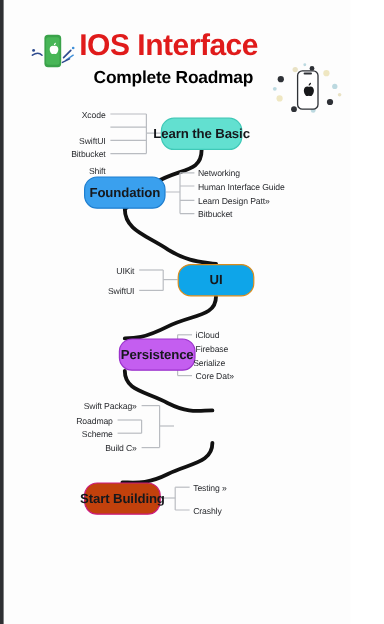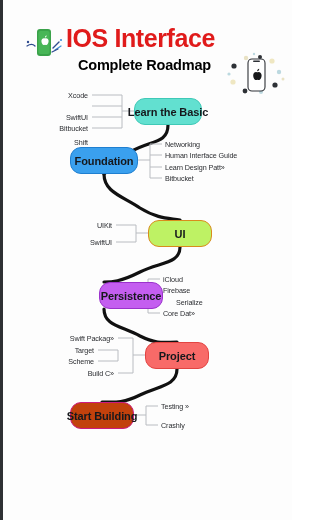--- a/index.html
+++ b/index.html
@@ -79,21 +79,21 @@
   .node.n-basic{
     left:134px;top:6px;width:68px;height:27px;
     background:#62e0d0;border:1.4px solid #3fc9b7;
   }
   .node.n-foundation{
     left:70px;top:55px;width:68px;height:27px;
     background:#3aa0ee;border:1.4px solid #1f7fd0;
   }
   .node.n-ui{
     left:148px;top:128px;width:64px;height:27px;
-    background:#bef264;border:1.4px solid #d98c1c;
+    background:#0ea5e9;border:1.4px solid #d98c1c;
   }
   .node.n-persistence{
     left:56px;top:190px;width:64px;height:27px;
     background:#c45ef0;border:1.4px solid #9b32cc;margin-left:43px;
   }
   .node.n-project{
     left:145px;top:250px;width:64px;height:27px;
     background:#f86a68;border:1.4px solid #e24442;
   }
   .node.n-building{
@@ -231,44 +231,43 @@
     </svg>
 
     <div class="node n-basic">Learn the Basic</div>
 
     <div class="node n-foundation">Foundation</div>
 
     <div class="node n-ui">UI</div>
 
     <div class="node n-persistence">Persistence</div>
 
-    <div class="node n-project">Project</div>
 
     <div class="node n-building">Start Building</div>
 
     <div class="leaf left" style="left:18px;top:0px;width:70px;text-align:right;">Xcode</div>
     <div class="leaf left" style="left:18px;top:11px;width:70px;margin-top:36px;">Shift</div>
     <div class="leaf left" style="left:18px;top:22px;width:70px;">SwiftUI</div>
     <div class="leaf left" style="left:18px;top:33px;width:70px;">Bitbucket</div>
 
     <div class="leaf right" style="left:165px;top:49px;">Networking</div>
     <div class="leaf right" style="left:165px;top:60px;">Human Interface Guide</div>
     <div class="leaf right" style="left:165px;top:72px;">Learn Design Patt»</div>
     <div class="leaf right" style="left:165px;top:83px;">Bitbucket</div>
 
     <div class="leaf left" style="left:46px;top:130px;width:66px;">UIKit</div>
     <div class="leaf left" style="left:46px;top:147px;width:66px;">SwiftUI</div>
 
     <div class="leaf right" style="left:163px;top:184px;">iCloud</div>
     <div class="leaf right" style="left:163px;top:195px;">Firebase</div>
-    <div class="leaf right" style="left:176px;top:207px;">Serialize</div>
+    <div class="leaf right" style="left:161px;top:207px;">Serialize</div>
     <div class="leaf right" style="left:163px;top:218px;">Core Dat»</div>
 
     <div class="leaf left" style="left:8px;top:243px;width:106px;">Swift Packag»</div>
-    <div class="leaf left" style="left:28px;top:255px;width:66px;">Target</div>
+    <div class="leaf left" style="left:28px;top:255px;width:66px;">Roadmap</div>
     <div class="leaf left" style="left:28px;top:266px;width:66px;">Scheme</div>
     <div class="leaf left" style="left:8px;top:278px;width:106px;">Build C»</div>
 
     <div class="leaf right" style="left:161px;top:311px;">Testing »</div>
     <div class="leaf right" style="left:161px;top:330px;">Crashly</div>
 
   </div>
 
   <div class="edge-strip"></div>
 </div>

